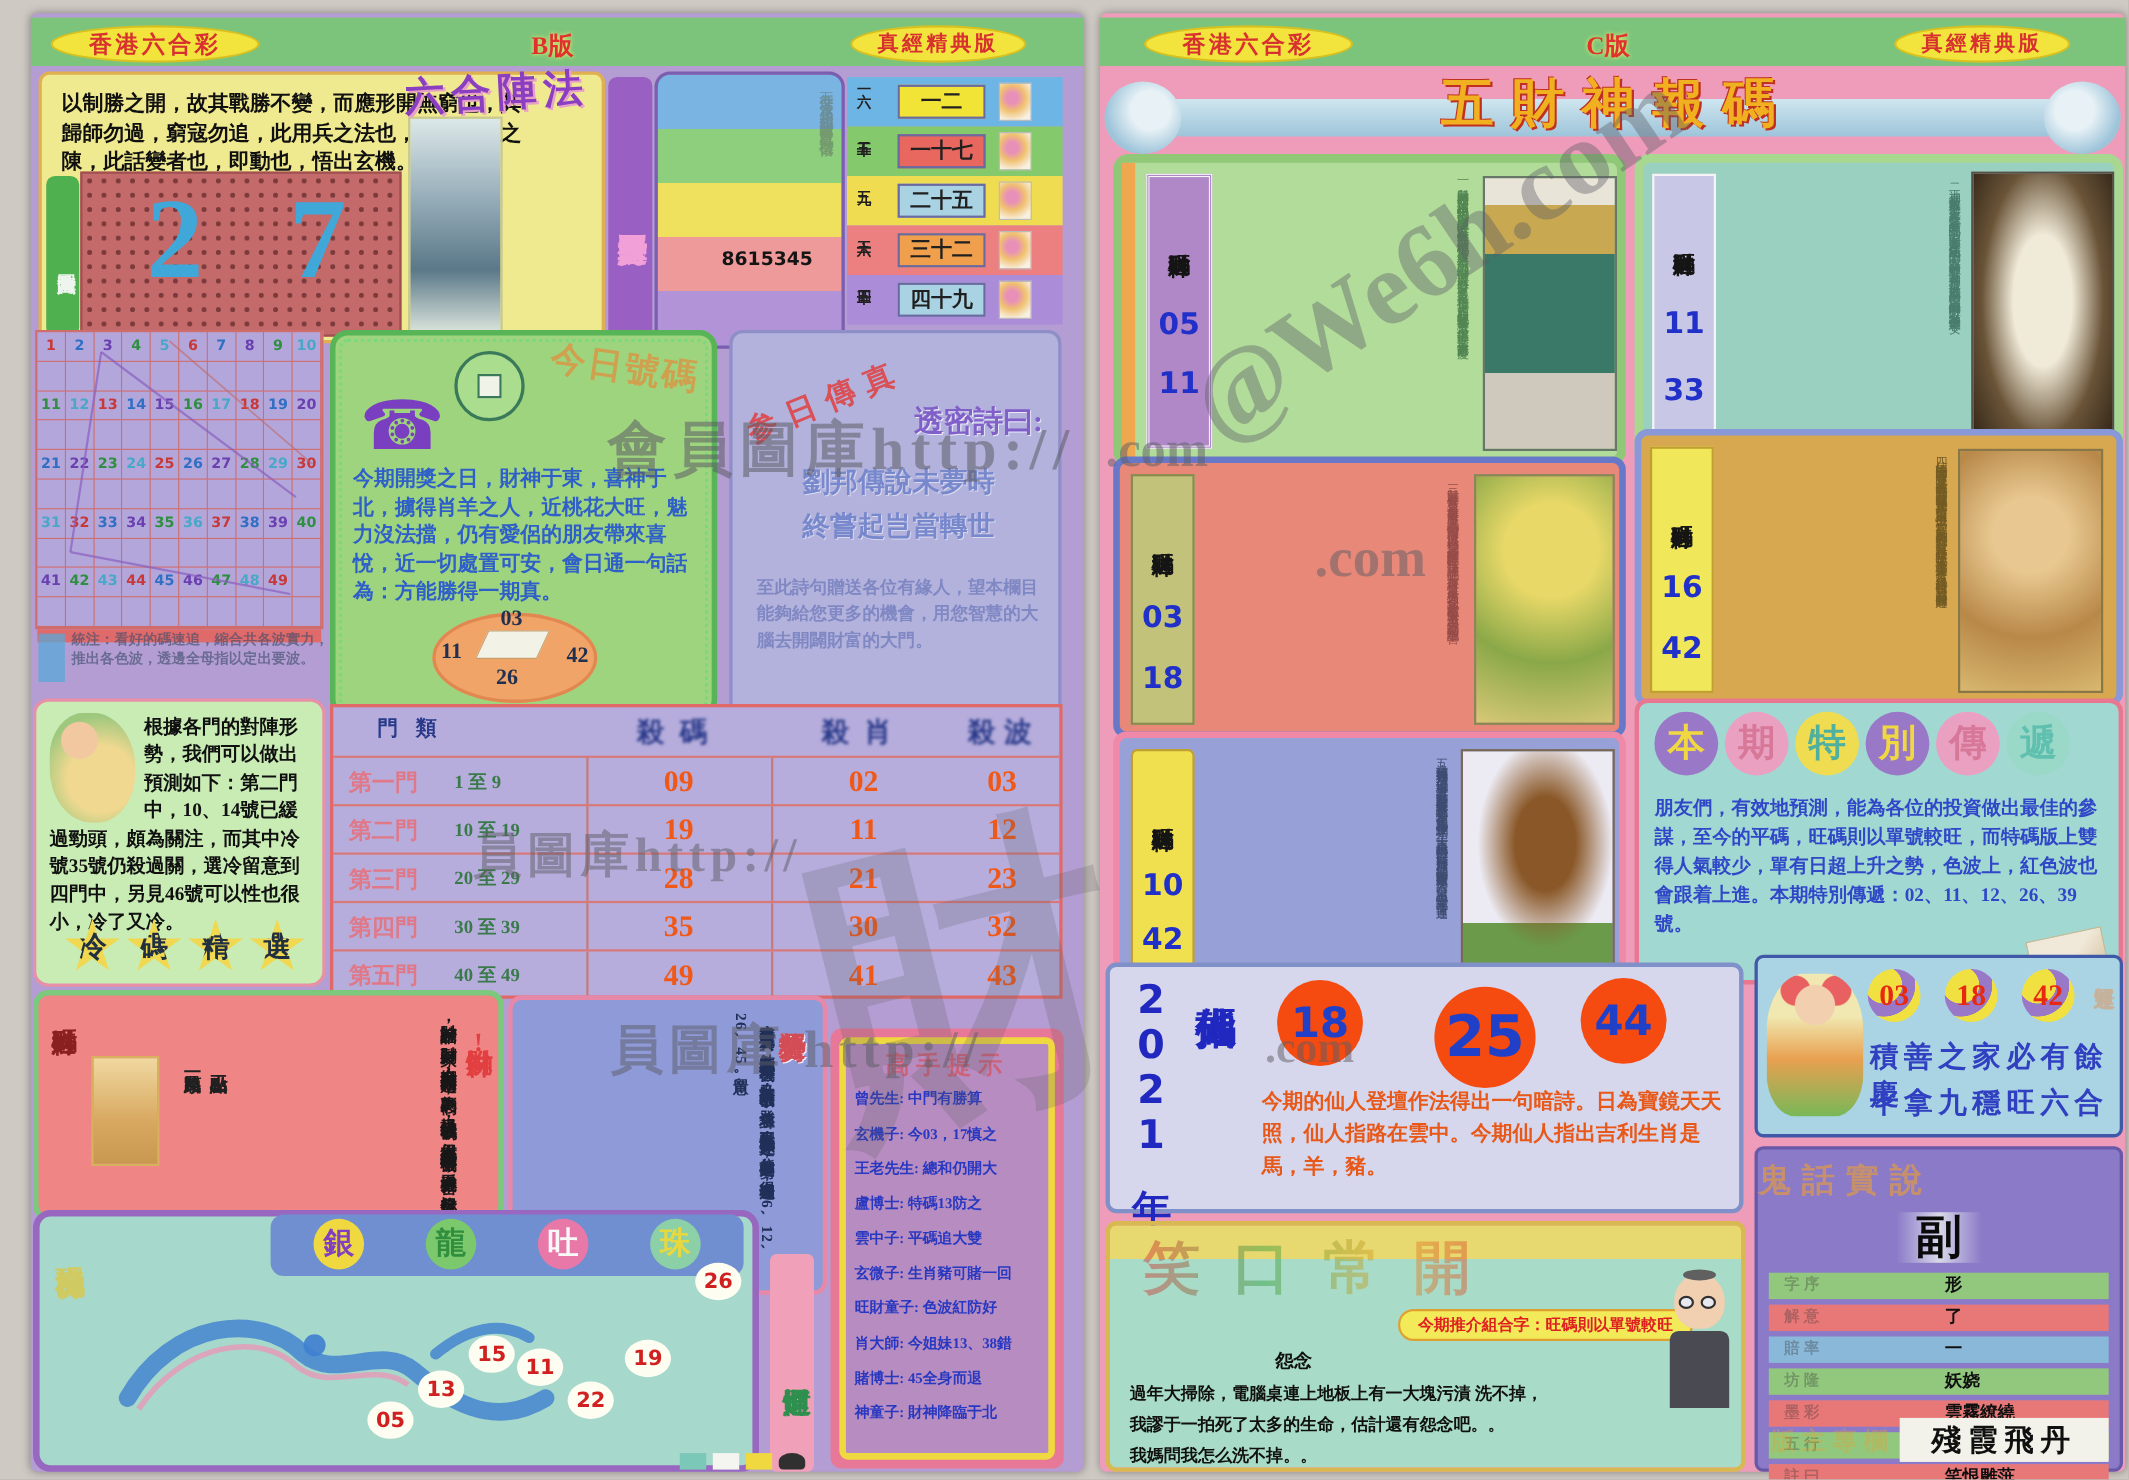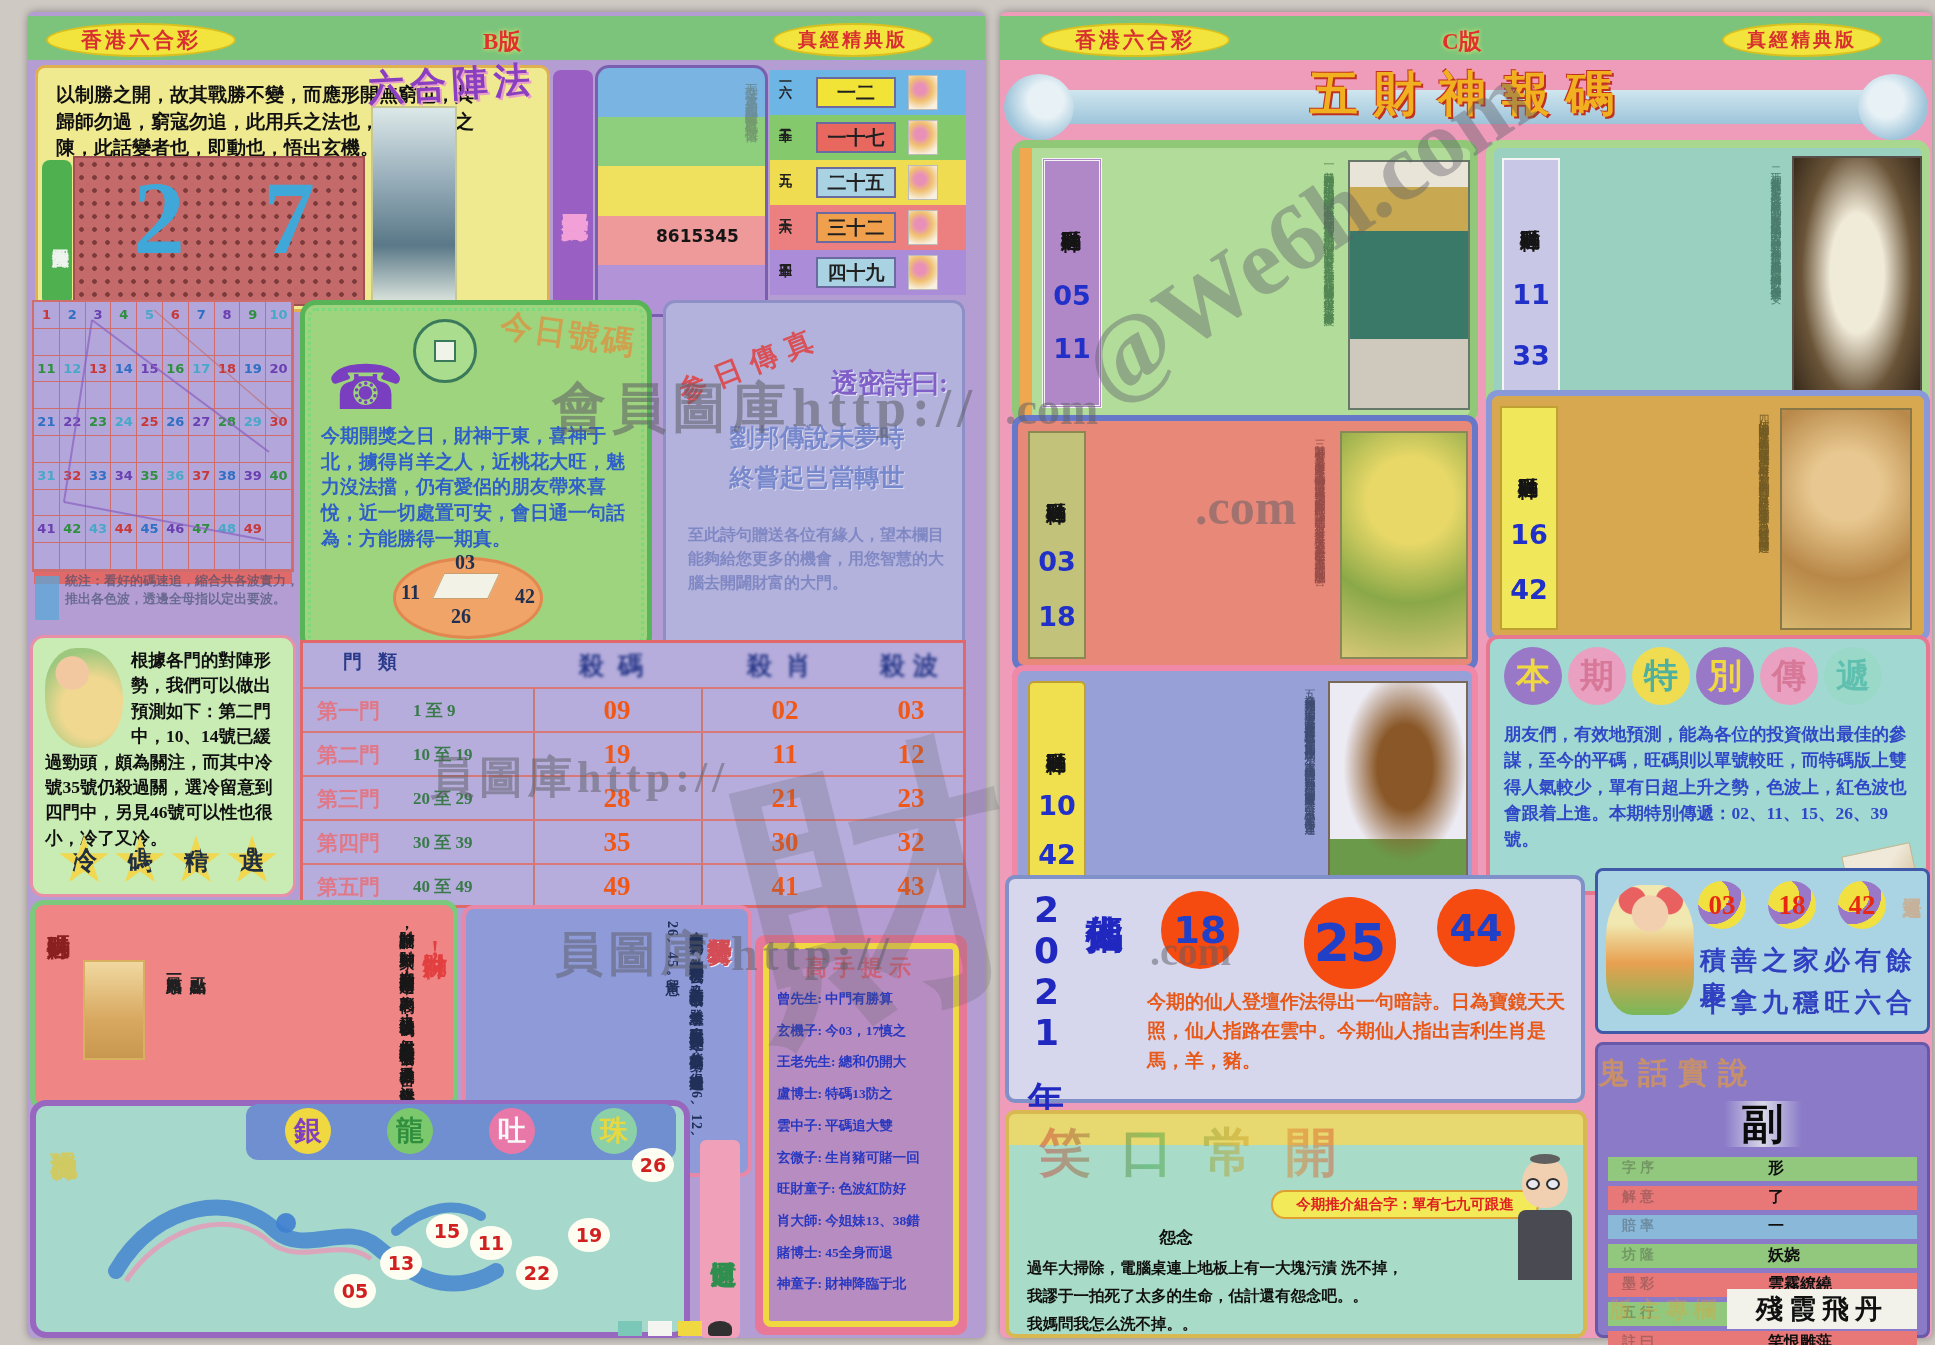--- a/index.html
+++ b/index.html
@@ -463,21 +463,21 @@
       <div class="abs v densetxt" style="left:82px;top:10px;width:218px;height:204px;font-size:11px;color:#283858;opacity:.8;">五 祿命神爺專責馬到功成 作風編重裝求上青 財神爺百駒在先是自許蓄意騎馬 本期是領先「馬神」「沖擊馬曙光」 一年大吉 平馬團轉蹄魁 已冠前空拌筲神殿 搏採「開創薑寶獻人」獲「興人」 東緊忠誠 重緊先敵 吉運連連</div>
       <div class="abs" style="left:310px;top:10px;width:140px;height:204px;border:2px solid #786858;background:
            radial-gradient(ellipse at 55% 42%,#8a5828 26%,transparent 58%),
            linear-gradient(180deg,#eceaf2 0 78%,#6a9a4a 78% 100%);"></div>
     </div>
 
     <div class="abs" style="left:486px;top:623px;width:444px;height:260px;background:#a2d8d2;border:4px solid #e87890;border-radius:12px;">
       <div style="padding:8px 0 0 8px;">
         
       <span class="tcirc t-purple">本</span><span class="tcirc t-pink">期</span><span class="tcirc t-yellow">特</span><span class="tcirc t-purple">別</span><span class="tcirc t-pink">傳</span><span class="tcirc t-teal">遞</span></div>
-      <div class="abs" style="left:14px;top:82px;width:416px;font-size:17.5px;font-weight:bold;color:#3048c8;line-height:1.5;">朋友們，有效地預測，能為各位的投資做出最佳的參謀，至今的平碼，旺碼則以單號較旺，而特碼版上雙得人氣較少，單有日超上升之勢，色波上，紅色波也會跟着上進。本期特別傳遞：02、11、15、26、39號。</div>
+      <div class="abs" style="left:14px;top:82px;width:416px;font-size:17.5px;font-weight:bold;color:#3048c8;line-height:1.5;">朋友們，有效地預測，能為各位的投資做出最佳的參謀，至今的平碼，旺碼則以單號較旺，而特碼版上雙得人氣較少，單有日超上升之勢，色波上，紅色波也會跟着上進。本期特別傳遞：02、11、12、26、39號。</div>
       <div class="abs" style="right:12px;bottom:8px;width:70px;height:34px;background:linear-gradient(135deg,#f0e8d8 60%,#d8c8a8);transform:rotate(-12deg);border:1px solid #c8b890;"></div>
     </div>
 
     <div class="abs" style="left:5px;top:863px;width:580px;height:228px;background:#d6d6ec;border:4px solid #8090c8;border-radius:10px;">
       <div class="abs vu" style="left:12px;top:10px;height:205px;font-size:36px;font-weight:bold;color:#2028c0;font-family:'DejaVu Sans',sans-serif;">2021年</div>
       <div class="abs vu" style="left:70px;top:8px;height:210px;font-size:37px;font-weight:bold;color:#2028c0;">仙人指碼</div>
       <span class="xcirc" style="position:absolute;left:152px;top:12px;width:78px;height:78px;line-height:78px;font-size:38px;">18</span>
       <span class="xcirc" style="position:absolute;left:295px;top:18px;width:92px;height:92px;line-height:92px;font-size:52px;">25</span>
       <span class="xcirc" style="position:absolute;left:428px;top:10px;width:78px;height:78px;line-height:78px;font-size:38px;">44</span>
       <div class="abs" style="left:138px;top:108px;width:428px;font-size:19px;font-weight:bold;color:#e85818;line-height:1.55;">今期的仙人登壇作法得出一句暗詩。日為寶鏡天天照，仙人指路在雲中。今期仙人指出吉利生肖是馬，羊，豬。</div>
@@ -536,21 +536,21 @@
         </div>
       <div class="abs" style="left:12px;bottom:10px;font-size:22px;font-weight:bold;color:#e8a030;opacity:.35;letter-spacing:6px;">版主專欄</div>
       <div class="abs" style="right:10px;bottom:6px;width:190px;height:40px;background:#f2f2ea;text-align:center;line-height:40px;font-size:27px;font-weight:bold;color:#101010;letter-spacing:6px;">殘霞飛丹</div>
     </div>
 
     <div class="abs" style="left:5px;top:1098px;width:582px;height:228px;border:4px solid #d8b850;border-radius:10px;
          background:linear-gradient(180deg,#e8d870 0 14%,#a8dcc8 14% 100%);">
       <div class="abs" style="left:30px;top:4px;font-size:52px;font-weight:bold;letter-spacing:30px;opacity:.45;
            background:linear-gradient(90deg,#d83030,#30a040,#e0a020,#d83030);-webkit-background-clip:text;background-clip:text;color:transparent;">笑口常開</div>
       <div class="abs" style="left:262px;top:76px;width:268px;background:#f2ea58;border:2px solid #e0a030;border-radius:14px;
-           font-size:14.5px;font-weight:bold;color:#e02020;text-align:center;padding:3px 0;">今期推介組合字：單有七九可跟進</div>
+           font-size:14.5px;font-weight:bold;color:#e02020;text-align:center;padding:3px 0;">今期推介組合字：旺碼則以單號較旺</div>
       <div class="abs" style="left:505px;top:44px;width:62px;height:150px;">
         <div style="width:46px;height:50px;margin:0 auto;border-radius:50% 50% 45% 45%;background:#f0d0b0;position:relative;">
           <div style="position:absolute;left:4px;top:20px;width:14px;height:12px;border:2px solid #303030;border-radius:50%;background:#e8e8f0;"></div>
           <div style="position:absolute;left:24px;top:20px;width:14px;height:12px;border:2px solid #303030;border-radius:50%;background:#e8e8f0;"></div>
           <div style="position:absolute;left:8px;top:-4px;width:30px;height:10px;border-radius:50%;background:#606060;"></div>
         </div>
         <div style="width:54px;height:70px;margin:2px auto 0;background:#4a4a52;border-radius:8px 8px 0 0;"></div>
       </div>
       <div class="abs" style="left:150px;top:112px;font-size:17px;font-weight:bold;color:#101010;">怨念</div>
       <div class="abs" style="left:18px;top:140px;width:470px;font-size:15.5px;font-weight:bold;color:#101010;line-height:1.8;">

